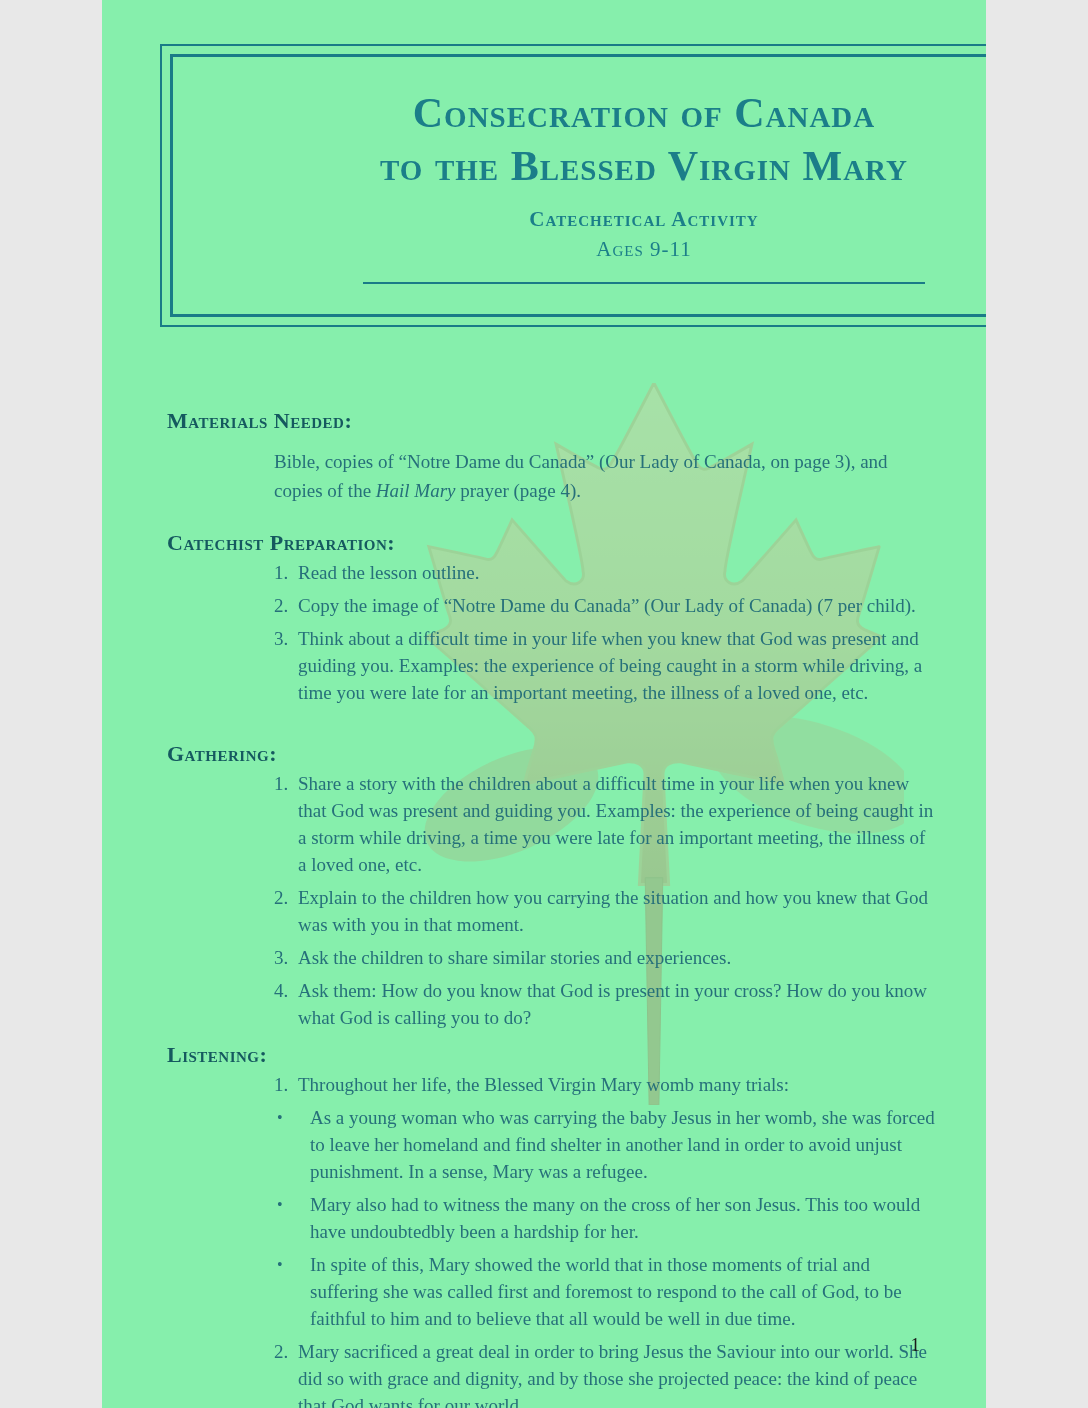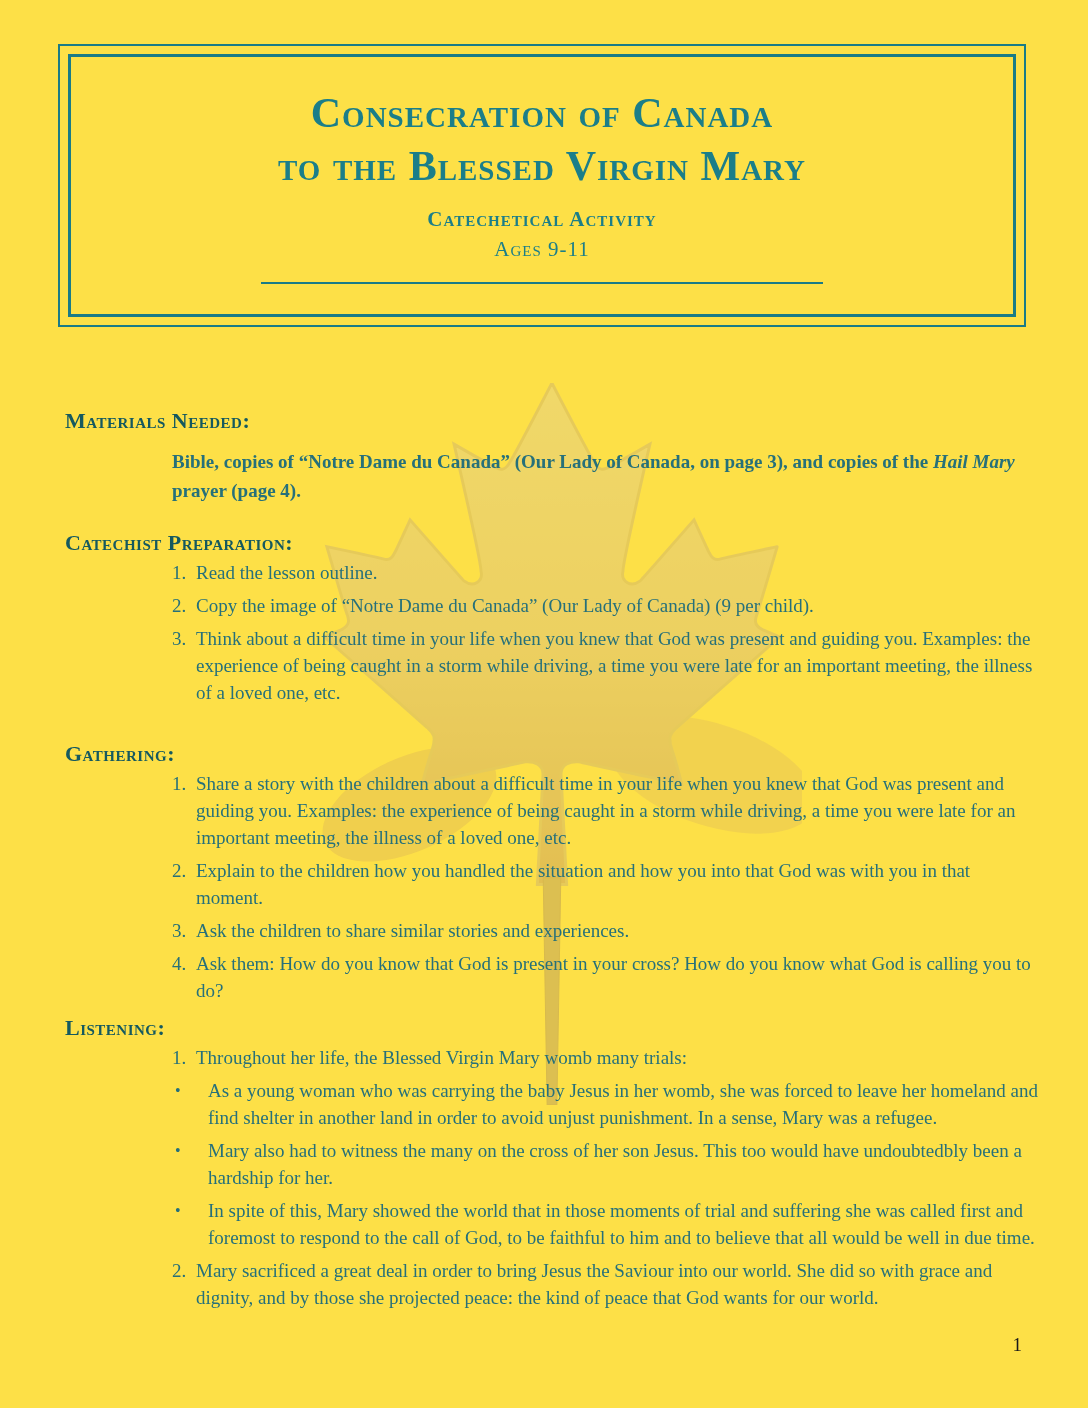--- a/index.html
+++ b/index.html
@@ -1,20 +1,20 @@
 <!DOCTYPE html>
 <html><head>
 <meta charset="utf-8">
 <style>
   html,body{margin:0;padding:0;background:#e8e8e8;}
   .page{
     position:relative;
-    width:1088px;height:1408px;
+    width:884px;height:1408px;
     margin:0 auto;
-    background:#fde047;
+    background:#86efac;
     overflow:hidden;
     font-family:"Liberation Serif","DejaVu Serif",serif;
   }
   
   .watermark{
     position:absolute;
     left:302px;top:383px;
     width:500px;height:722px;
     opacity:0.38;
     z-index:0;
@@ -89,21 +89,21 @@
   .section{margin:0;}
   .sec-catechist{margin-top:24px;}
   .sec-gathering{margin-top:34px;}
   .sec-listening{margin-top:10px;}
   .body-text, .list{
     margin-left:107px;
     color:#26707a;
     font-size:19px;
     line-height:29px;
   }
-  .body-text{margin-top:12px;font-weight:bold;}
+  .body-text{margin-top:12px;}
   .list{margin-top:2px;line-height:27px;}
   .li{
     display:flex;
     margin-bottom:6px;
   }
   .li .num{
     flex:0 0 auto;
     min-width:24px;
     white-space:pre;
   }
@@ -162,39 +162,39 @@
 
     <div class="section sec-catechist">
       <h2 class="section-heading">Catechist Preparation:</h2>
       <div class="list">
         <div class="li">
           <span class="num">1.</span>
           <span class="btxt">Read the lesson outline.</span>
         </div>
         <div class="li">
           <span class="num">2.</span>
-          <span class="btxt">Copy the image of “Notre Dame du Canada” (Our Lady of Canada) (9 per child).</span>
+          <span class="btxt">Copy the image of “Notre Dame du Canada” (Our Lady of Canada) (7 per child).</span>
         </div>
         <div class="li">
           <span class="num">3.</span>
           <span class="btxt">Think about a difficult time in your life when you knew that God was present and guiding you. Examples: the experience of being caught in a storm while driving, a time you were late for an important meeting, the illness of a loved one, etc.</span>
         </div>
       </div>
     </div>
 
     <div class="section sec-gathering">
       <h2 class="section-heading">Gathering:</h2>
       <div class="list">
         <div class="li">
           <span class="num">1.</span>
           <span class="btxt">Share a story with the children about a difficult time in your life when you knew that God was present and guiding you. Examples: the experience of being caught in a storm while driving, a time you were late for an important meeting, the illness of a loved one, etc.</span>
         </div>
         <div class="li">
           <span class="num">2.</span>
-          <span class="btxt">Explain to the children how you handled the situation and how you into that God was with you in that moment.</span>
+          <span class="btxt">Explain to the children how you carrying the situation and how you knew that God was with you in that moment.</span>
         </div>
         <div class="li">
           <span class="num">3.</span>
           <span class="btxt">Ask the children to share similar stories and experiences.</span>
         </div>
         <div class="li">
           <span class="num">4.</span>
           <span class="btxt">Ask them: How do you know that God is present in your cross? How do you know what God is calling you to do?</span>
         </div>
       </div>

